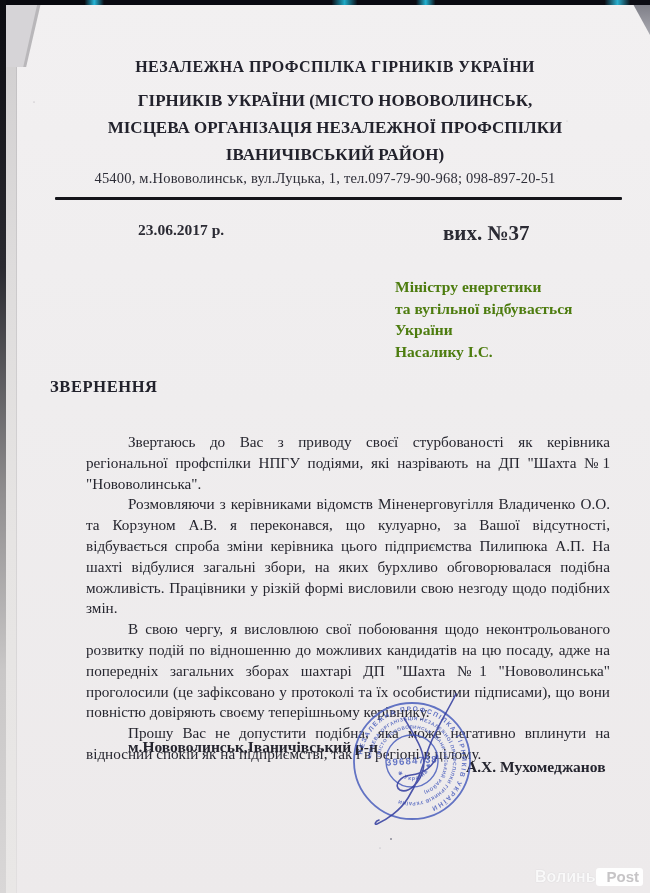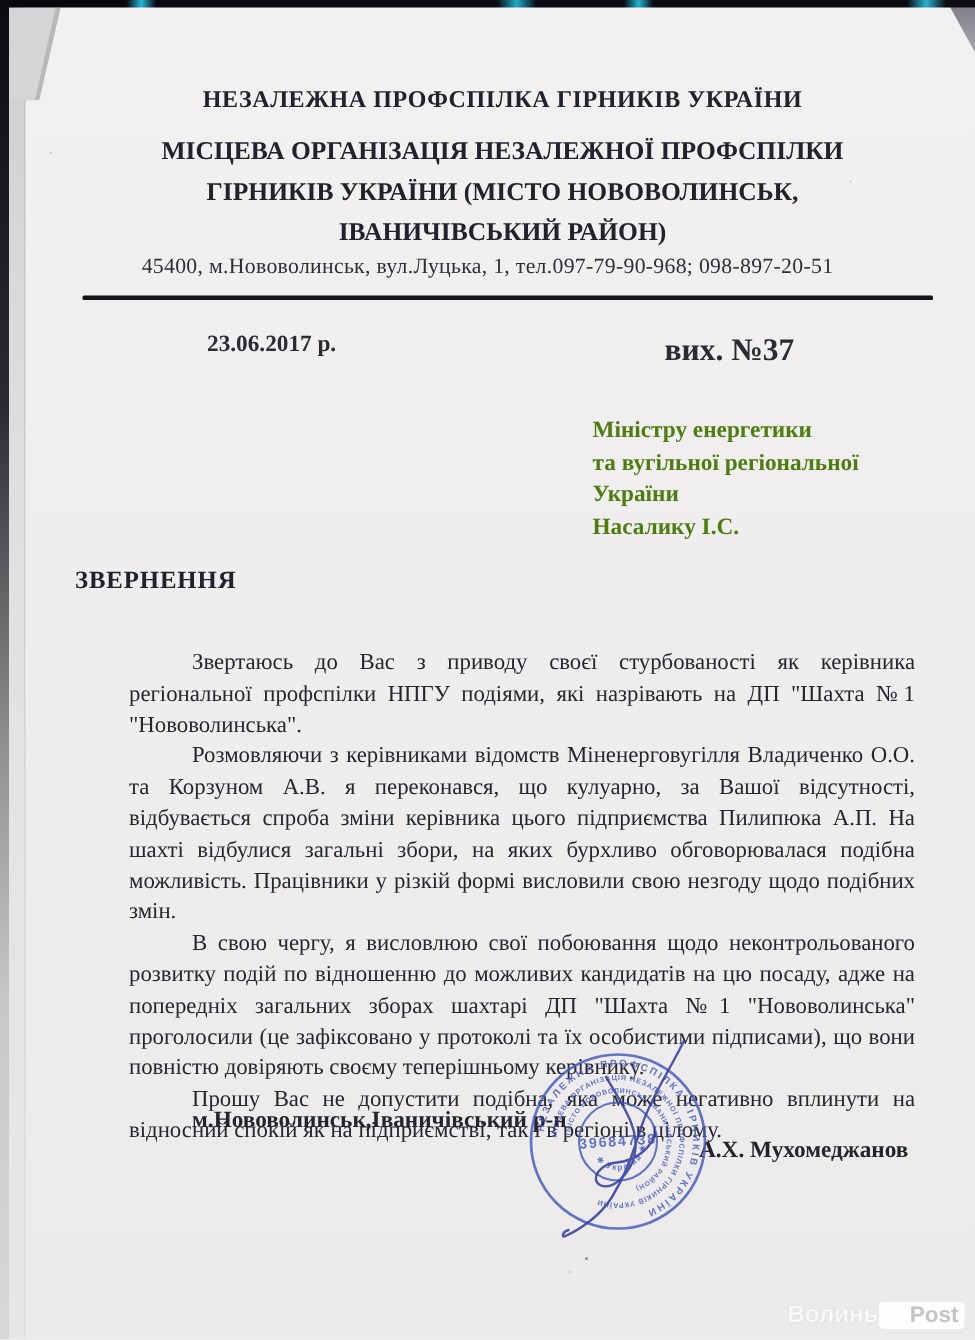--- a/index.html
+++ b/index.html
@@ -94,21 +94,21 @@
   }
   .stamp-svg{position:absolute;top:680px;left:330px;z-index:3;}
   .watermark{
     position:absolute;right:7px;bottom:7px;z-index:7;
     font-family:"Liberation Sans","DejaVu Sans",sans-serif;
     font-size:16px;font-weight:bold;display:flex;align-items:center;gap:1px;
   }
   .wm-site{color:rgba(255,255,255,.88);text-shadow:0 0 1px rgba(150,150,155,.45);}
   .wm-badge{
     background:rgba(255,255,255,.92);color:#c6c4c6;border-radius:3px;
-    padding:0 4px 1px 20px;font-size:15px;
+    padding:0 4px 1px 10px;font-size:15px;
   }
 </style>
 </head>
 <body>
 
 <div class="scan">
   <div class="paper"></div>
 
   <div class="edge-top"></div>
   <div class="edge-left"></div>
@@ -117,35 +117,35 @@
   <div class="corner-cut-outer"></div>
   <div class="corner-cut-inner"></div>
   <div class="corner-right-wedge"></div>
   <div class="specks"></div>
 
   <div class="content">
 
     <div class="org1">НЕЗАЛЕЖНА ПРОФСПІЛКА ГІРНИКІВ УКРАЇНИ</div>
 
     <div class="org2">
+      <div>ГІРНИКІВ УКРАЇНИ (МІСТО НОВОВОЛИНСЬК,</div>
       <div>МІСЦЕВА ОРГАНІЗАЦІЯ НЕЗАЛЕЖНОЇ ПРОФСПІЛКИ</div>
-      <div>ГІРНИКІВ УКРАЇНИ (МІСТО НОВОВОЛИНСЬК,</div>
       <div>ІВАНИЧІВСЬКИЙ РАЙОН)</div>
     </div>
 
     <div class="address">45400, м.Нововолинськ, вул.Луцька, 1, тел.097-79-90-968; 098-897-20-51</div>
 
     <div class="rule"></div>
 
     <div class="date">23.06.2017 р.</div>
     <div class="ref">вих. №37</div>
 
     <div class="recipient">
       <div>Міністру енергетики</div>
-      <div>та вугільної регіональної</div>
+      <div>та вугільної відбувається</div>
       <div>України</div>
       <div>Насалику І.С.</div>
     </div>
 
     <div class="doc-title">ЗВЕРНЕННЯ</div>
 
     <div class="body-text">
       <p>Звертаюсь до Вас з приводу своєї стурбованості як керівника регіональної профспілки НПГУ подіями, які назрівають на ДП "Шахта №1 "Нововолинська".</p>
       <p>Розмовляючи з керівниками відомств Міненерговугілля Владиченко О.О. та Корзуном А.В. я переконався, що кулуарно, за Вашої відсутності, відбувається спроба зміни керівника цього підприємства Пилипюка А.П. На шахті відбулися загальні збори, на яких бурхливо обговорювалася подібна можливість. Працівники у різкій формі висловили свою незгоду щодо подібних змін.</p>
       <p>В свою чергу, я висловлюю свої побоювання щодо неконтрольованого розвитку подій по відношенню до можливих кандидатів на цю посаду, адже на попередніх загальних зборах шахтарі ДП "Шахта №1 "Нововолинська" проголосили (це зафіксовано у протоколі та їх особистими підписами), що вони повністю довіряють своєму теперішньому керівнику.</p>

